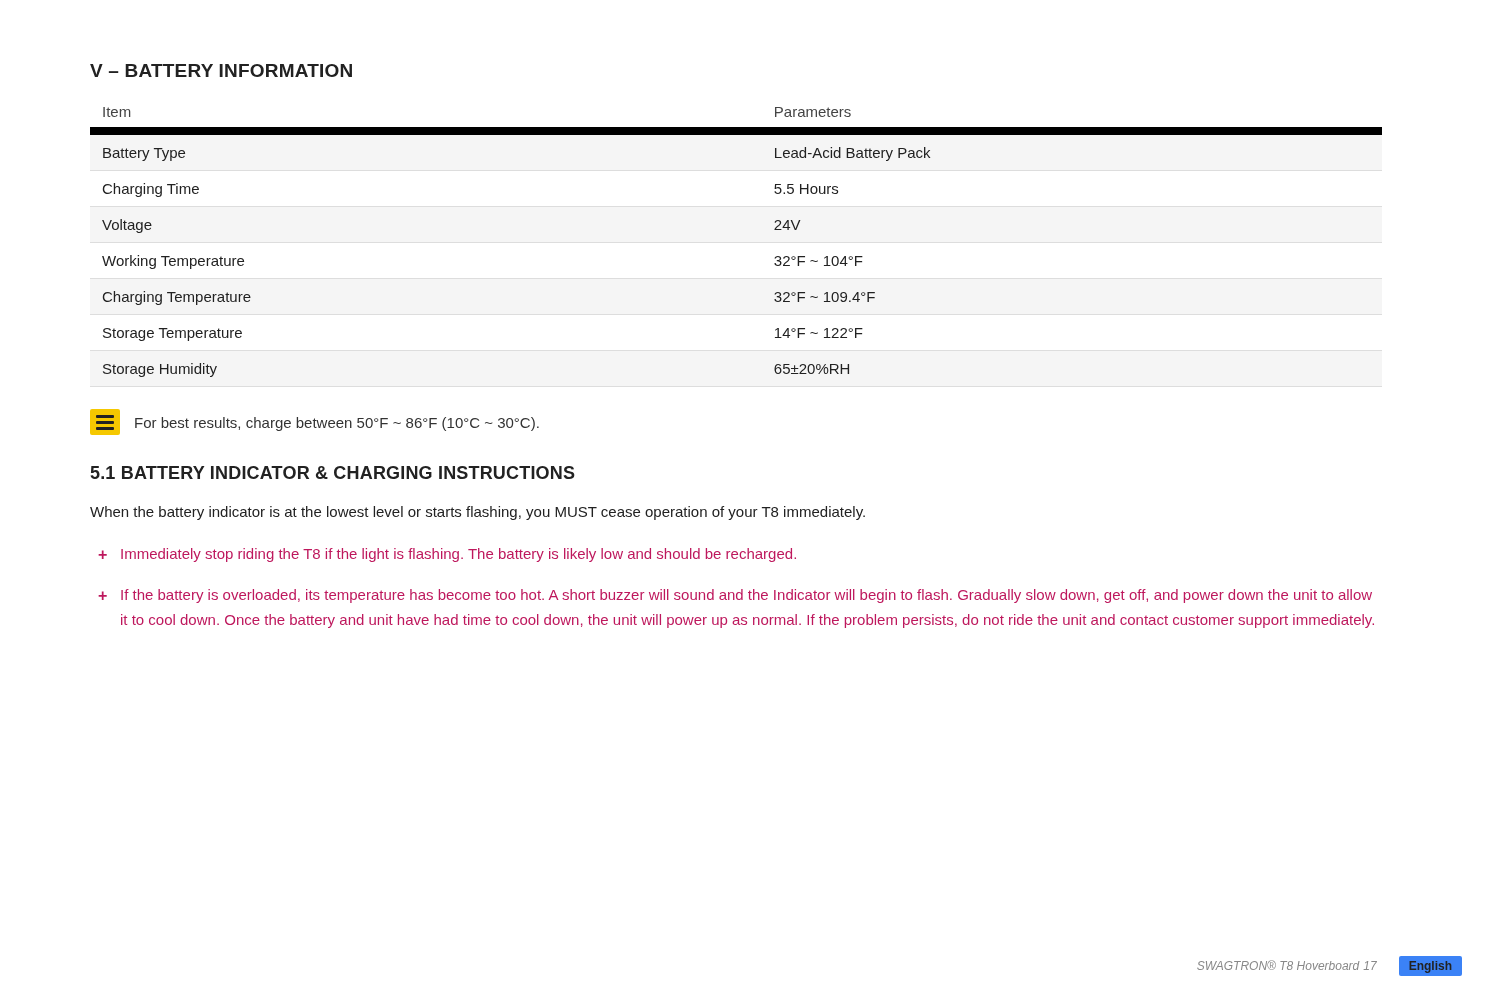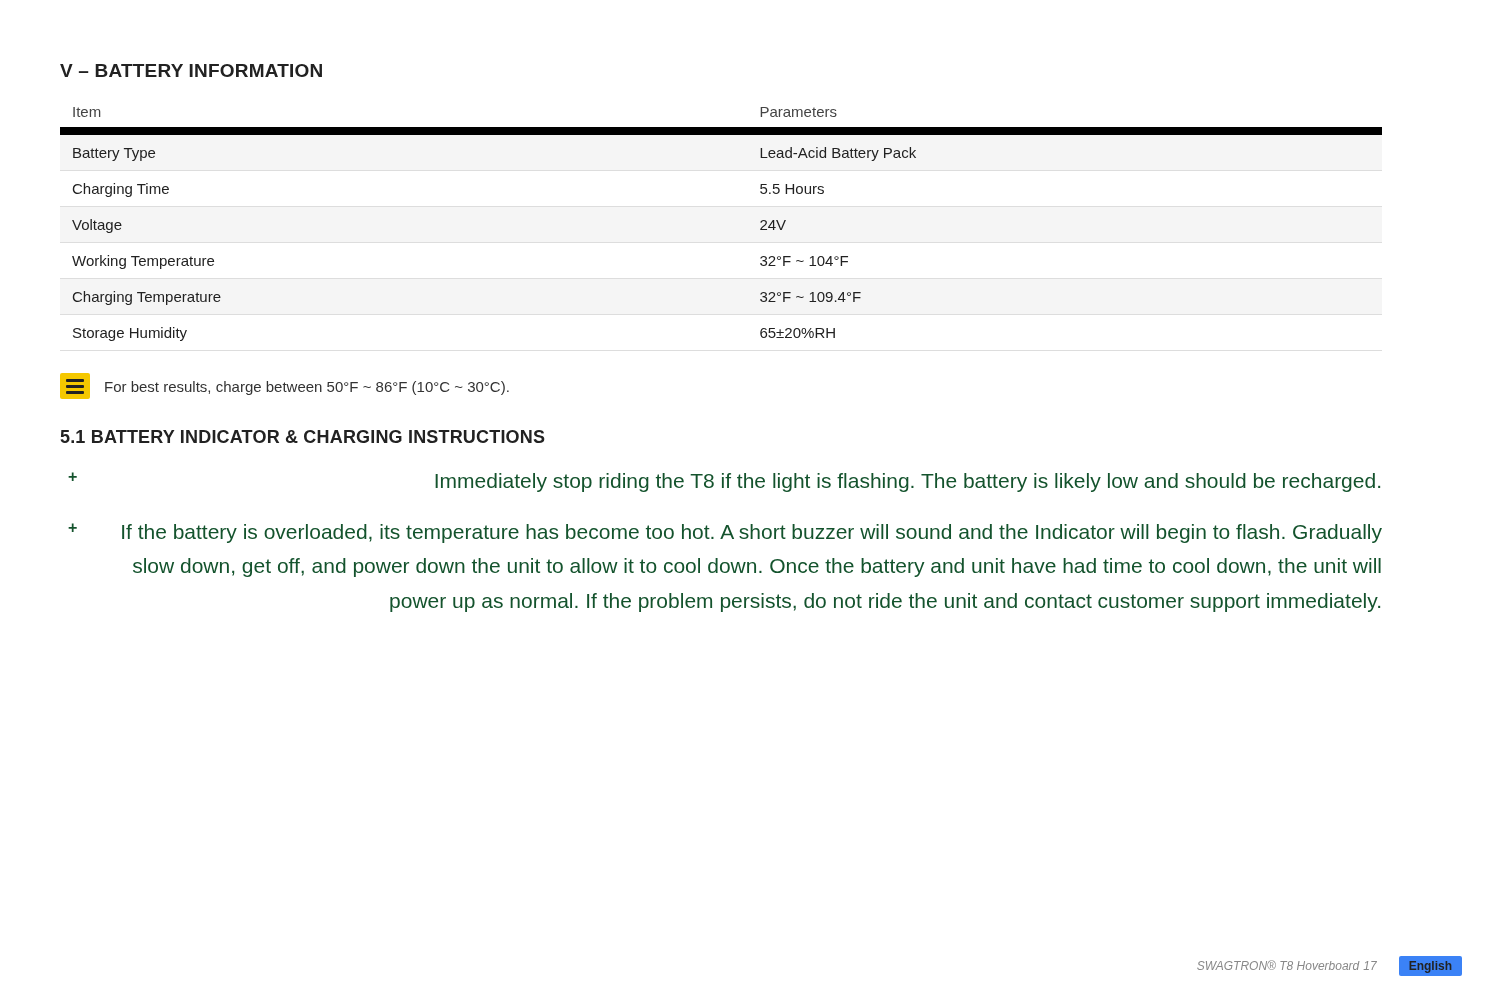--- a/index.html
+++ b/index.html
@@ -16,21 +16,21 @@
       font-size: 15px;
       color: #222;
       overflow: hidden;
     }
 
     .page-container {
       width: 1472px;
       height: 1000px;
       background: #ffffff;
       position: relative;
-      padding: 60px 90px 60px 60px;
+      padding: 60px 90px 60px 90px;
     }
 
     
     .section-title {
       font-size: 19px;
       font-weight: bold;
       margin-bottom: 14px;
       letter-spacing: 0.01em;
     }
 
@@ -159,26 +159,25 @@
     }
 
     
     .bullet-list {
       list-style: none;
       padding-left: 30px;
       margin-bottom: 10px;
     }
 
     .bullet-list li {
-      font-size: 21px;
+      font-size: 15px;
       line-height: 1.65;
       margin-bottom: 16px;
       position: relative;
-      color: #14532d;
-      text-align: right;
+      color: #be185d;
     }
 
     .bullet-list li::before {
       content: "+";
       position: absolute;
       left: -22px;
       font-weight: bold;
       font-size: 16px;
     }
 
@@ -252,37 +251,42 @@
         </tr>
         <tr>
           <td>Working Temperature</td>
           <td>32°F ~ 104°F</td>
         </tr>
         <tr>
           <td>Charging Temperature</td>
           <td>32°F ~ 109.4°F</td>
         </tr>
         <tr>
+          <td>Storage Temperature</td>
+          <td>14°F ~ 122°F</td>
+        </tr>
+        <tr>
           <td>Storage Humidity</td>
           <td>65±20%RH</td>
         </tr>
       </tbody>
   </table>
 
   <div class="note-row">
     <span class="note-icon">
       <span class="note-icon-line"></span>
       <span class="note-icon-line"></span>
       <span class="note-icon-line"></span>
     </span>
     <span class="note-text">For best results, charge between  50°F ~ 86°F (10°C ~ 30°C).</span>
   </div>
 
   <h3 class="sub-section-title">5.1  BATTERY INDICATOR &amp; CHARGING INSTRUCTIONS</h3>
 
+  <p class="body-paragraph">When the battery indicator is at the lowest level or starts flashing, you MUST cease operation of your T8 immediately.</p>
 
 
   <ul class="bullet-list" id="bullet-list">
   <li>Immediately stop riding the T8 if the light is flashing. The battery is likely low and should be recharged.</li>
       <li>If the battery is overloaded, its temperature has become too hot. A short buzzer will sound and the Indicator will begin to flash. Gradually slow down, get off, and power down the unit to allow it to cool down. Once the battery and unit have had time to cool down, the unit will power up as normal. If the problem persists, do not ride the unit and contact customer support immediately.</li>
     </ul>
 
   <div class="footer">
     <div class="footer-inner">
       <span class="footer-brand">SWAGTRON® T8 Hoverboard</span>

